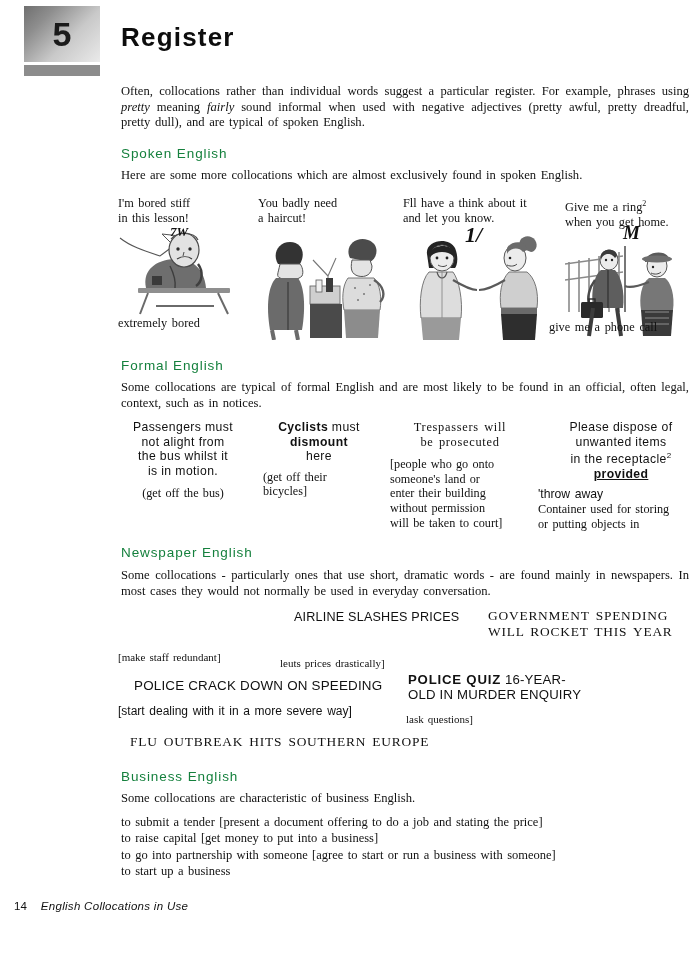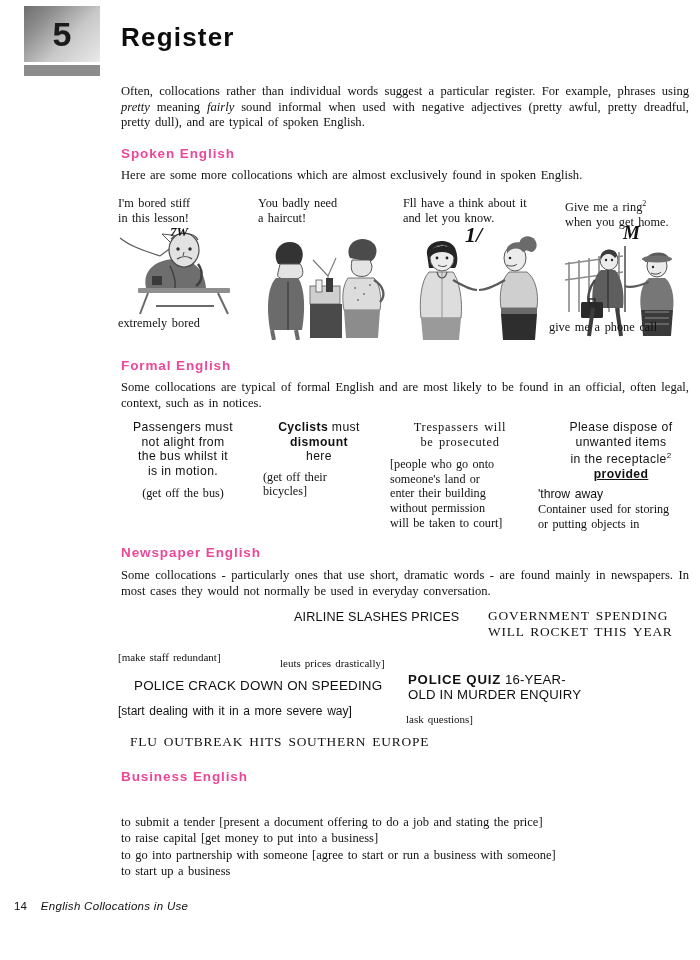--- a/index.html
+++ b/index.html
@@ -67,24 +67,24 @@
   }
   p.body {
     margin: 0;
     font-size: 12.6px;
     line-height: 15.6px;
     text-align: justify;
     word-spacing: 1.4px;
   }
   .sec-head {
     font-family: "Liberation Sans", sans-serif;
-    font-weight: bold;
+    font-weight: normal;
     font-size: 13.5px;
     letter-spacing: 0.9px;
-    color: #ec4899;
+    color: #15803d;
     margin: 0;
   }
   em { font-style: italic; }
 
   
   .cartoon-row {
     position: absolute;
     left: 118px; top: 196px;
     width: 580px; height: 150px;
   }
@@ -462,20 +462,23 @@
     <div class="gloss" style="left:288px; top:104px;">lask questions]</div>
 
     <div class="headline hl-serif" style="left:12px; top:126px;">
       <div>FLU OUTBREAK HITS SOUTHERN EUROPE</div>
     </div>
   </div>
 
   <div class="body-col" style="top:769px;">
     <div class="sec-head">Business English</div>
   </div>
+  <div class="body-col" style="top:791px;">
+    <p class="body">Some collocations are characteristic of business English.</p>
+  </div>
   <div class="body-col" style="top:814px;">
     <ul class="biz-list">
       <li>to submit a tender [present a document offering to do a job and stating the price]</li>
       <li>to raise capital [get money to put into a business]</li>
       <li>to go into partnership with someone [agree to start or run a business with someone]</li>
       <li>to start up a business</li>
     </ul>
   </div>
 
   <div class="footer">

